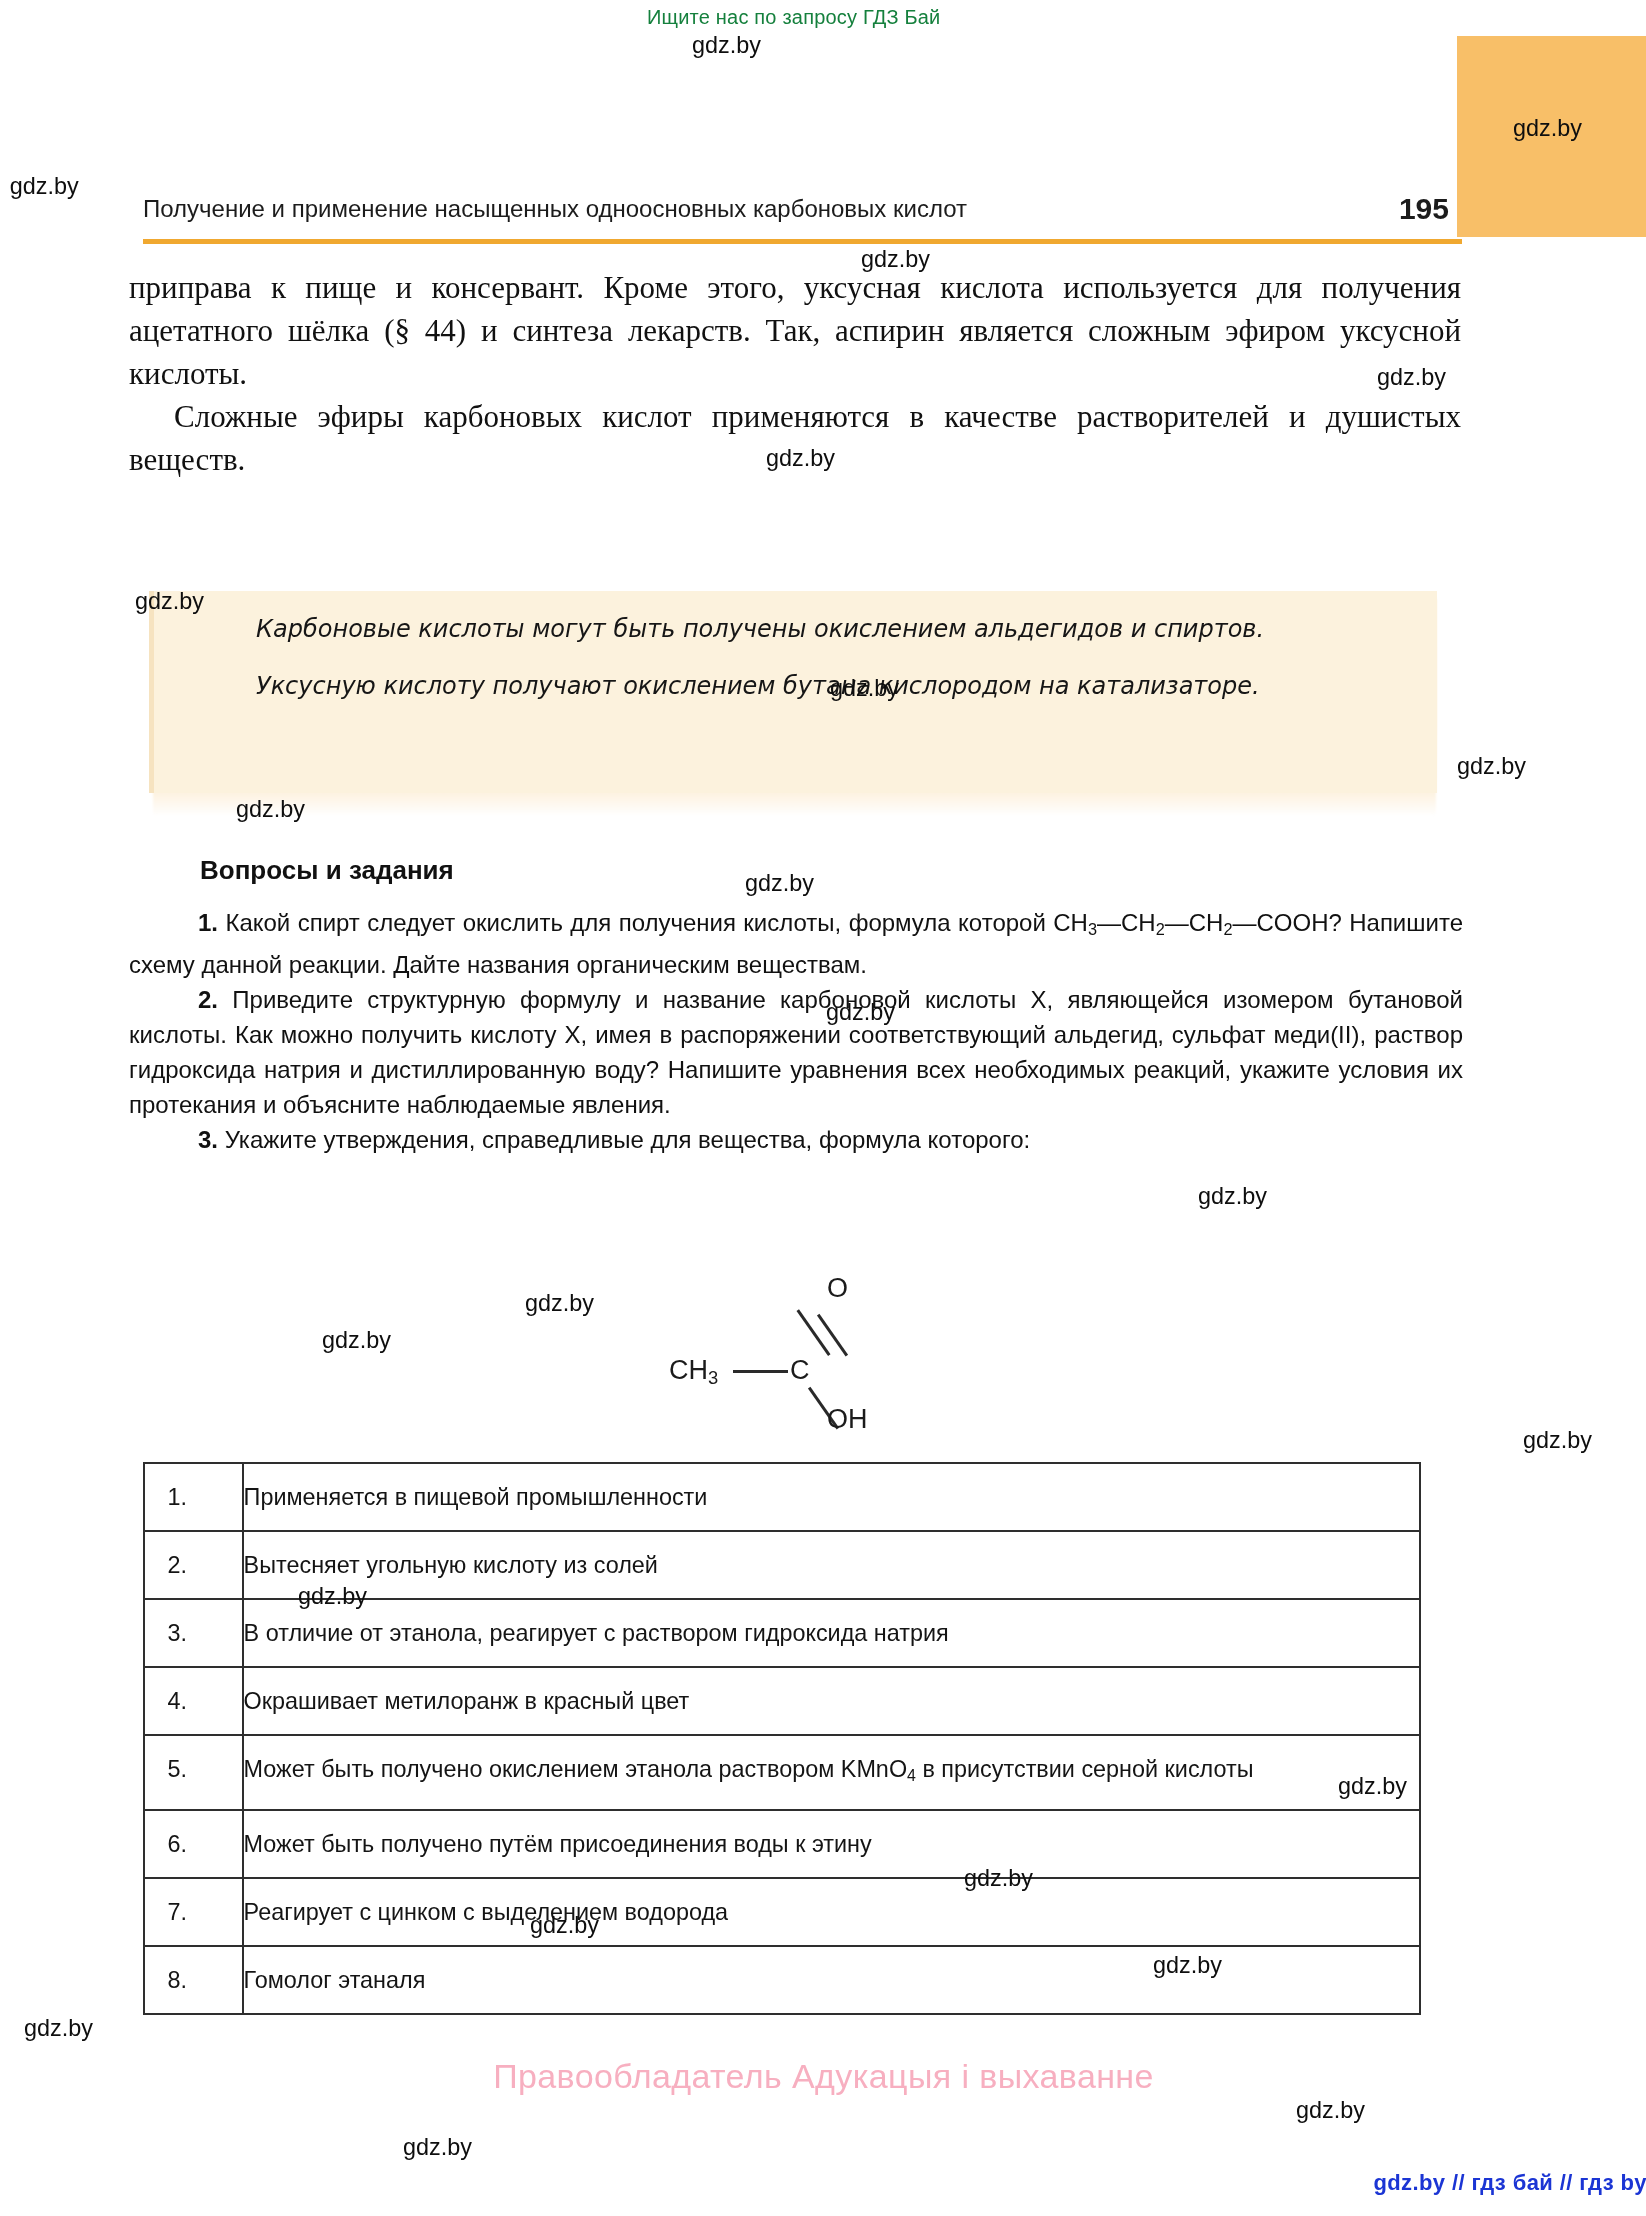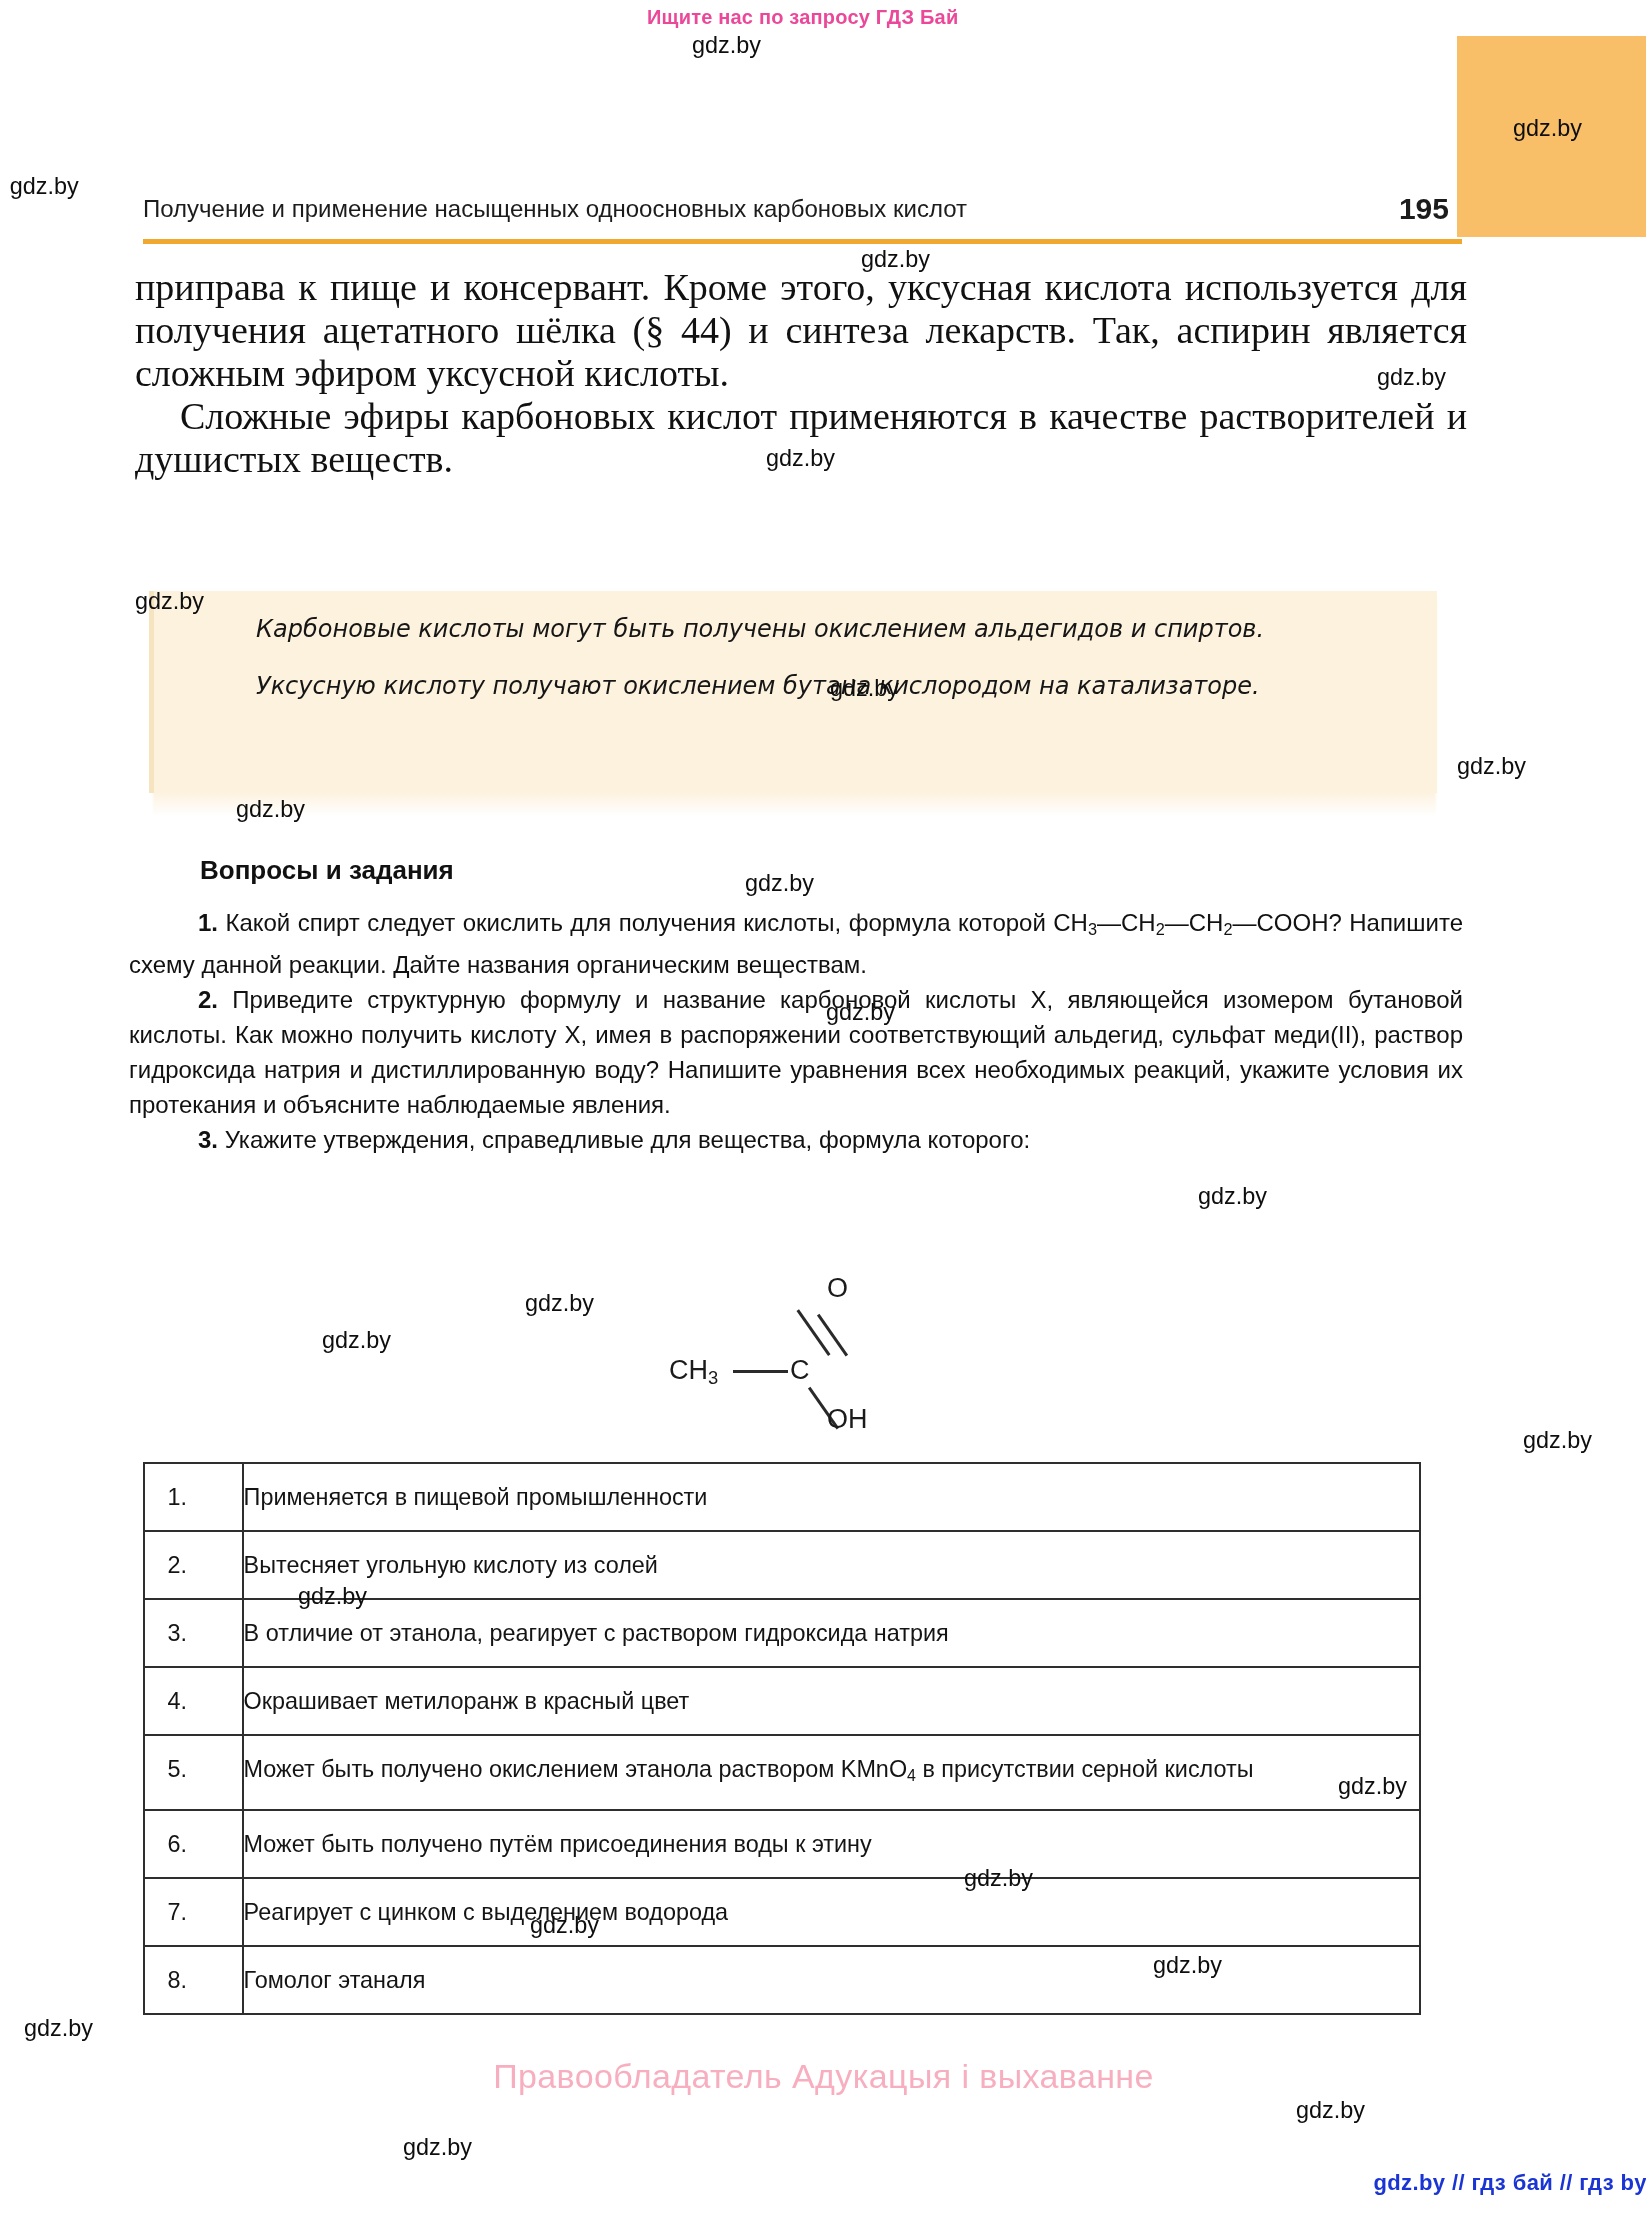--- a/index.html
+++ b/index.html
@@ -18,22 +18,22 @@
     background: #ffffff;
     overflow: hidden;
   }
 
   
   .promo {
     position: absolute;
     left: 647px;
     top: 5.6px;
     font-size: 20px;
-    font-weight: bold;
-    color: #ec4899;
+    font-weight: normal;
+    color: #15803d;
     letter-spacing: 0.2px;
     white-space: nowrap;
   }
 
   
   .corner-tab {
     position: absolute;
     left: 1457px;
     top: 36px;
     width: 189px;
@@ -77,25 +77,25 @@
     left: 143px;
     top: 239px;
     width: 1319px;
     height: 4.8px;
     background: #f0a830;
   }
 
   
   .prose {
     position: absolute;
-    left: 135px;
+    left: 129px;
     top: 266px;
     width: 1332px;
     font-family: "Liberation Serif", serif;
-    font-size: 38px;
+    font-size: 31px;
     line-height: 43px;
     color: #111111;
     text-align: justify;
   }
   .prose p {
     margin: 0 0 0 0;
     text-indent: 45px;
   }
   .prose p.noindent { text-indent: 0; }
 

